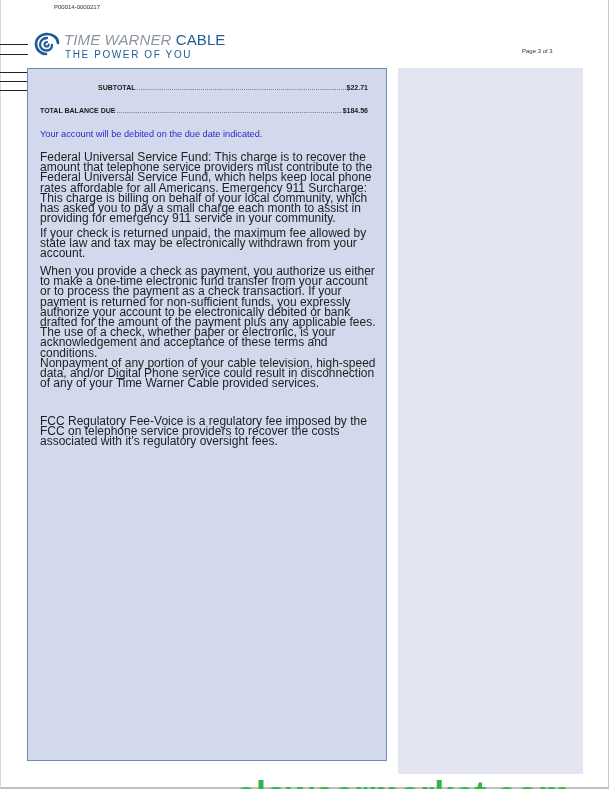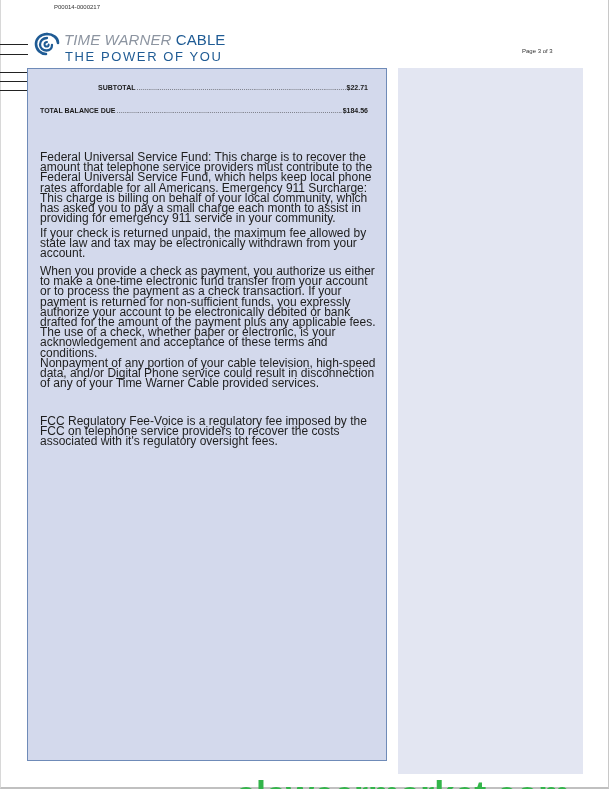--- a/index.html
+++ b/index.html
@@ -26,21 +26,21 @@
       position: absolute; left: 34px; top: 31px; width: 190px; height: 30px;
     }
     .logo-icon { position: absolute; left: 0; top: 0; width: 26px; height: 26px; }
     .logo-title {
       position: absolute; left: 30px; top: 1px; font-size: 15px; letter-spacing: 0.1px;
       white-space: nowrap; line-height: 15px;
     }
     .logo-title .gray { color: #8d95a1; font-style: italic; }
     .logo-title .blue { color: #1f5b94; font-weight: normal; }
     .logo-tag {
-      position: absolute; left: 31px; top: 18px; font-size: 13px; letter-spacing: 1.6px;
+      position: absolute; left: 31px; top: 18px; font-size: 10px; letter-spacing: 1.6px;
       color: #1f5b94; white-space: nowrap;
     }
     .panel-left {
       position: absolute; left: 27px; top: 68px; width: 358px; height: 691px;
       background: #d3d9ec; border: 1.5px solid #6f8bb8;
     }
     .panel-right {
       position: absolute; left: 398px; top: 68px; width: 185px; height: 706px;
       background: #e3e6f2;
     }
@@ -101,20 +101,21 @@
   <div class="total-row subtotal">
     <span>SUBTOTAL</span>
     <span class="dots">......................................................................................................................</span>
     <span>$22.71</span>
   </div>
   <div class="total-row balance">
     <span>TOTAL BALANCE DUE</span>
     <span class="dots">..........................................................................................................................................</span>
     <span>$184.56</span>
   </div>
+  <div class="notice-blue">Your account will be debited on the due date indicated.</div>
 
   <div class="para" style="top:83px;">Federal Universal Service Fund: This charge is to recover the amount that telephone service providers must contribute to the Federal Universal Service Fund, which helps keep local phone rates affordable for all Americans. Emergency 911 Surcharge: This charge is billing on behalf of your local community, which has asked you to pay a small charge each month to assist in providing for emergency 911 service in your community.</div>
   <div class="para" style="top:159px;">If your check is returned unpaid, the maximum fee allowed by state law and tax may be electronically withdrawn from your account.</div>
   <div class="para" style="top:197px;">When you provide a check as payment, you authorize us either to make a one-time electronic fund transfer from your account or to process the payment as a check transaction.  If your payment is returned for non-sufficient funds, you expressly authorize your account to be electronically debited or bank drafted for the amount of the payment plus any applicable fees. The use of a check, whether paper or electronic, is your acknowledgement and acceptance of these terms and conditions.</div>
   <div class="para" style="top:347px;">FCC Regulatory Fee-Voice is a regulatory fee imposed by the FCC on telephone service providers to recover the costs associated with it's regulatory oversight fees.</div>
   <div class="para" style="top:289px;">Nonpayment of any portion of your cable television, high-speed data, and/or Digital Phone service could result in disconnection of any of your Time Warner Cable provided services.</div>
 </div>
 
 <div class="watermark">alaweermarket.com</div>
 

